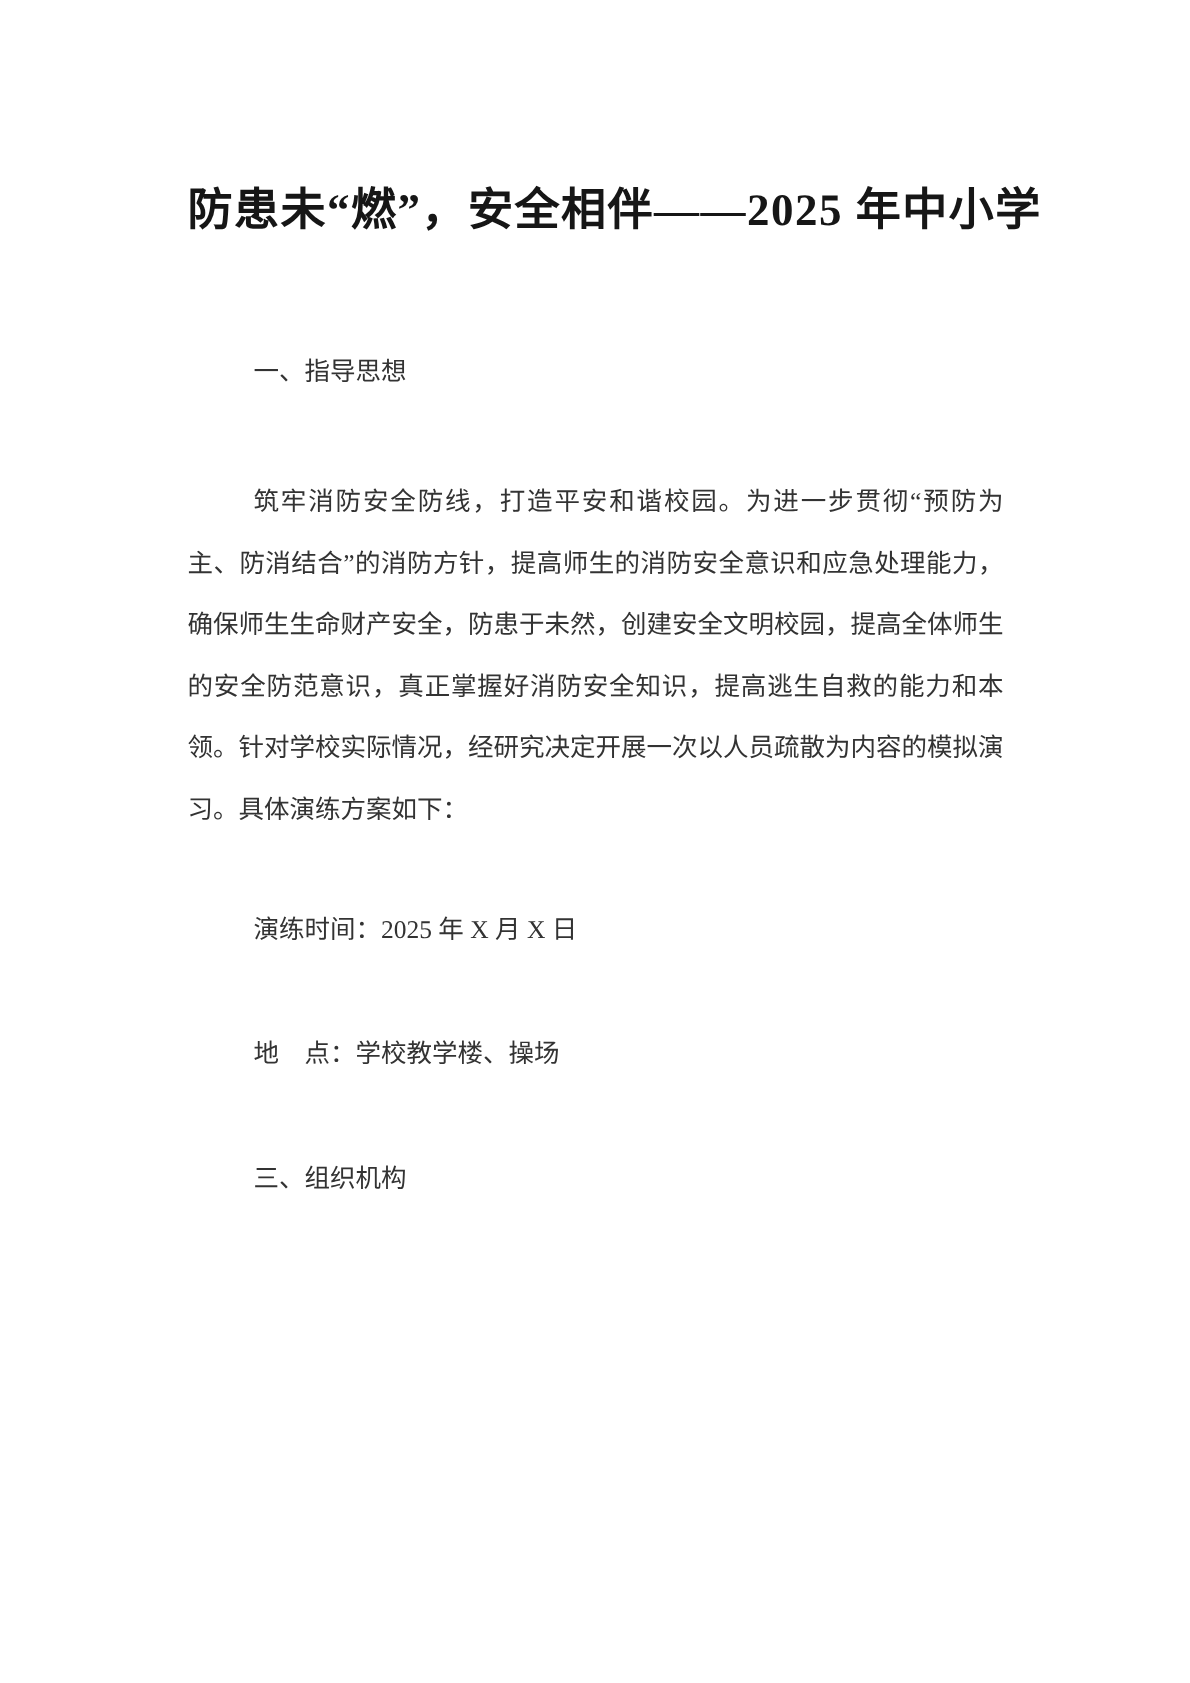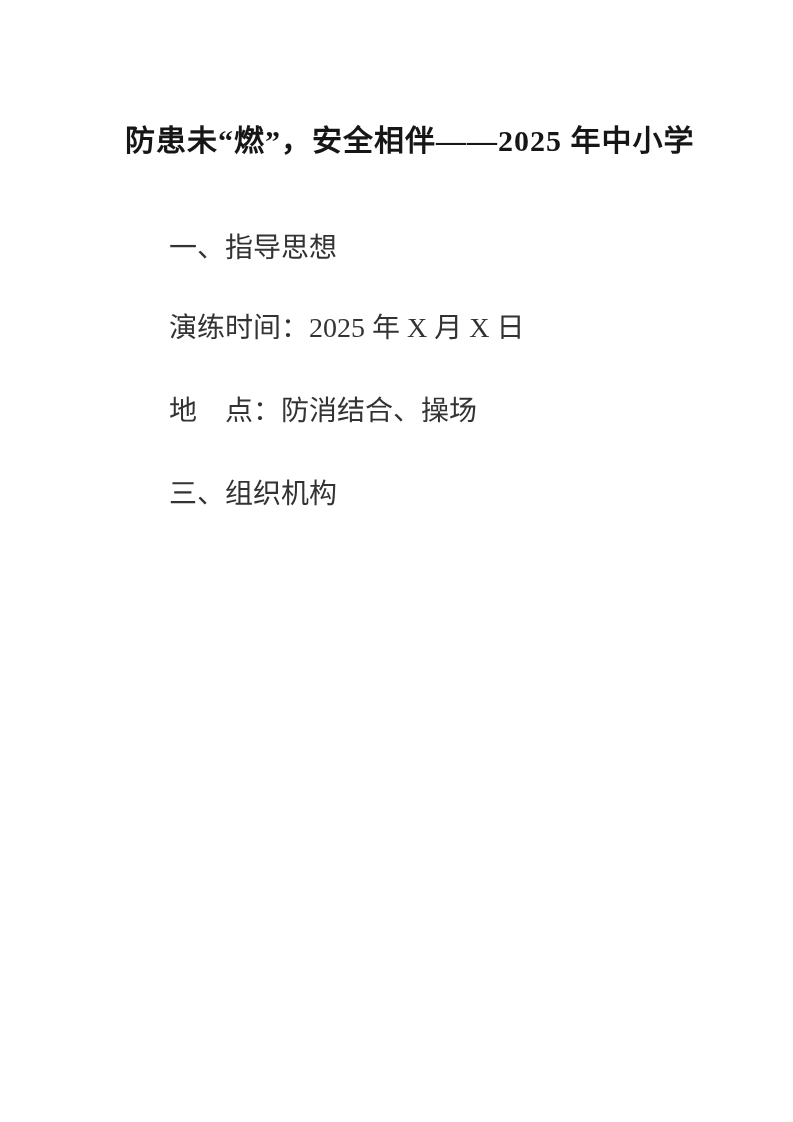--- a/index.html
+++ b/index.html
@@ -27,21 +27,21 @@
     font-weight: 700;
     text-align: center;
     color: #161616;
     letter-spacing: 1px;
   }
   .title-line {
     display: block;
     white-space: nowrap;
   }
   .doc-body {
-    font-size: 28px;
+    font-size: 17px;
     line-height: 41px;
   }
   .doc-body p {
     margin: 0;
     padding: 0;
     text-indent: 44px;
   }
   .section-heading-1 { margin-top: 58px !important; }
   .body-paragraph {
     margin-top: 46px !important;
@@ -59,23 +59,24 @@
 <div class="page">
 
   <h1 class="doc-title">
     <span class="title-line">防患未“燃”，安全相伴——2025 年中小学</span>
   </h1>
 
   <div class="doc-body">
 
     <p class="section-heading-1">一、指导思想</p>
 
+    <p class="body-paragraph">筑牢消防安全防线，打造平安和谐校园。为进一步贯彻“预防为主、防消结合”的消防方针，提高师生的消防安全意识和应急处理能力，确保师生生命财产安全，防患于未然，创建安全文明校园，提高全体师生的安全防范意识，真正掌握好消防安全知识，提高逃生自救的能力和本领。针对学校实际情况，经研究决定开展一次以人员疏散为内容的模拟演习。具体演练方案如下：</p>
 
 
     <p class="time-line">演练时间：2025 年 X 月 X 日</p>
 
-    <p class="place-line">地　点：防消结合、操场</p>
+    <p class="place-line">地　点：学校教学楼、操场</p>
 
     <p class="section-heading-3">三、组织机构</p>
 
   </div>
 
 </div>
 
 </body></html>

